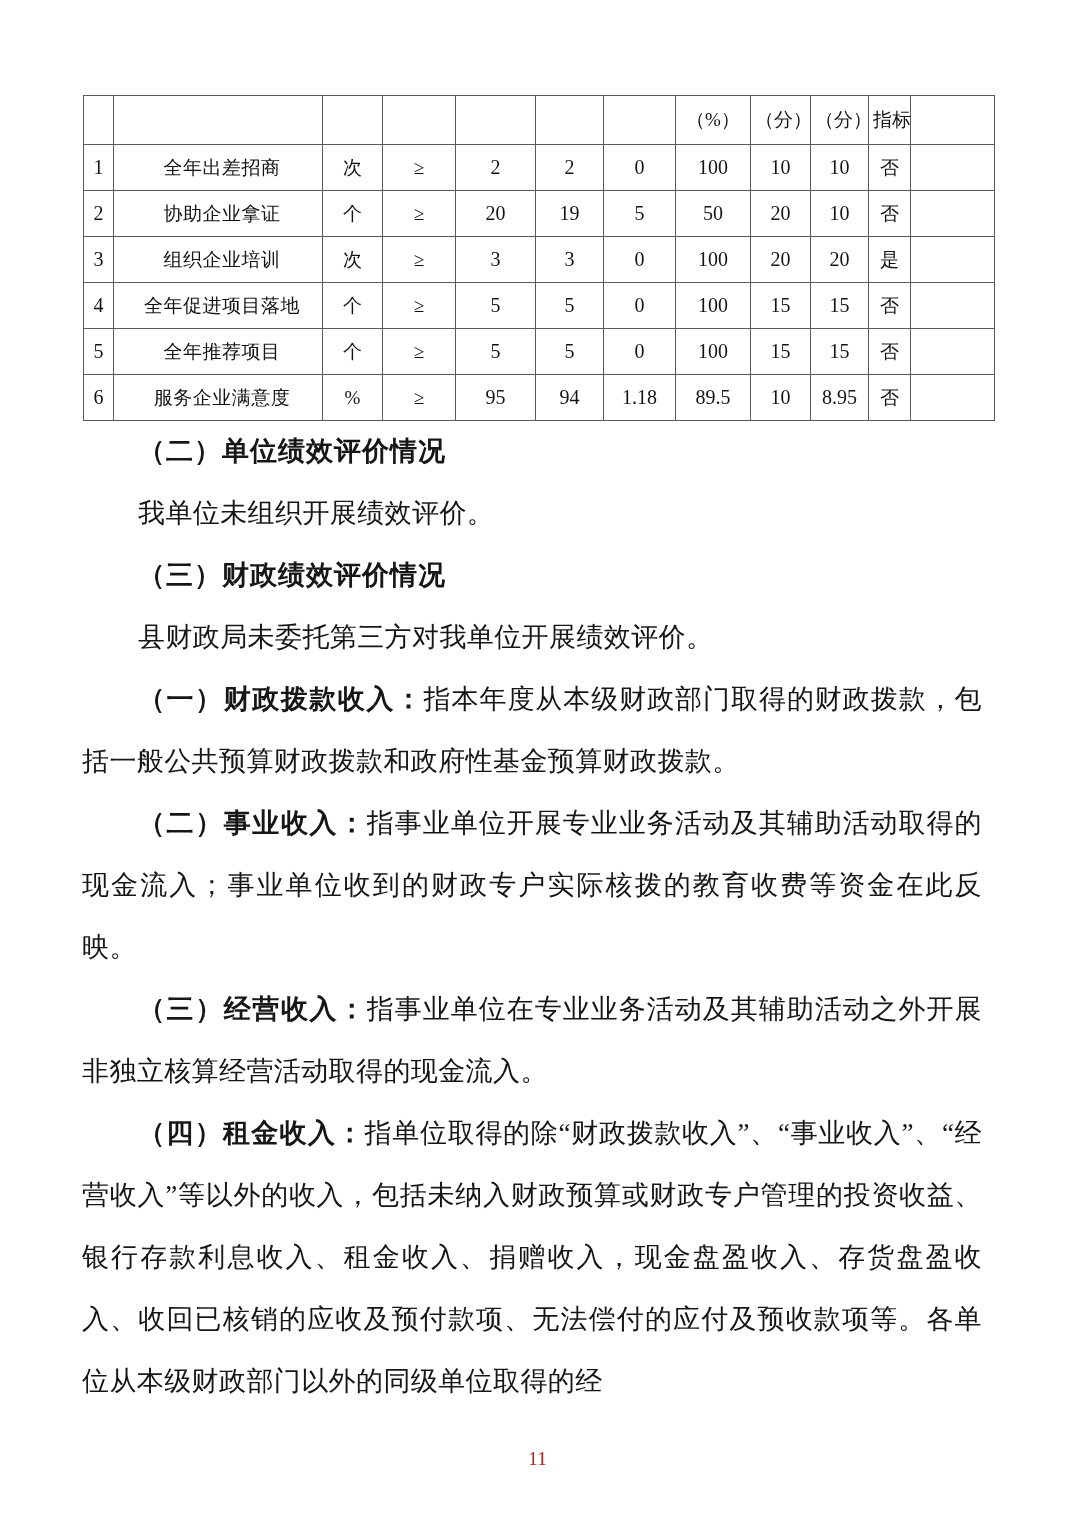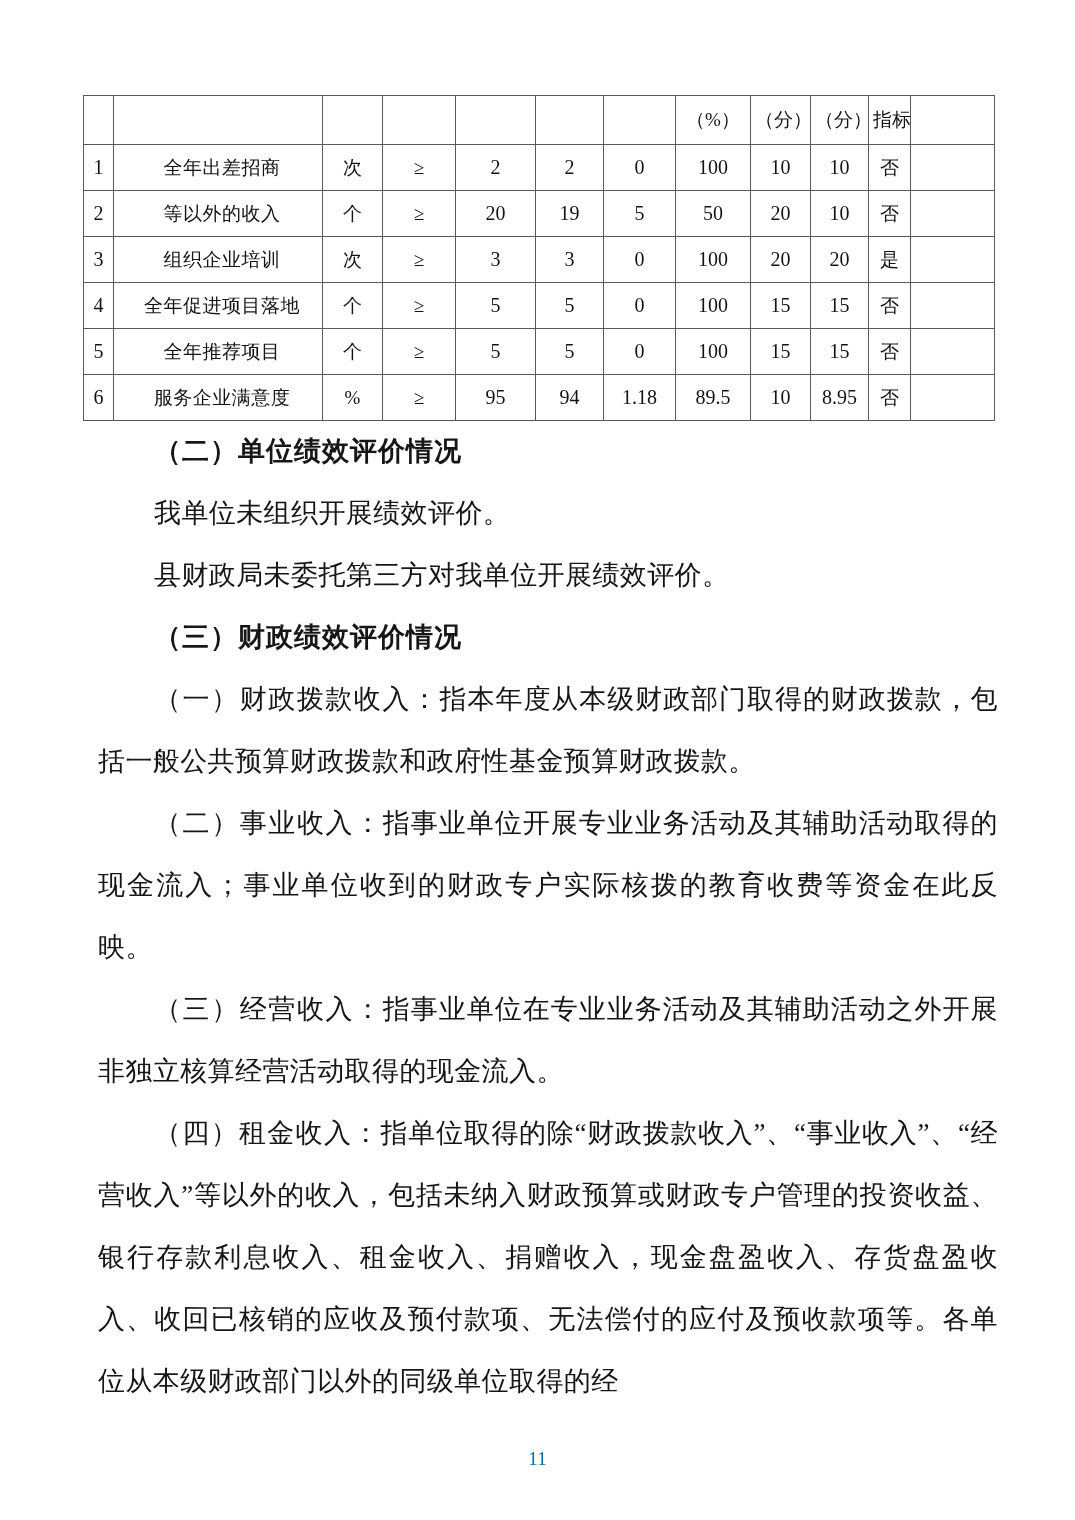--- a/index.html
+++ b/index.html
@@ -73,21 +73,21 @@
   col.c-dev   { width: 72px;  }
   col.c-pct   { width: 75px;  }
   col.c-w     { width: 60px;  }
   col.c-score { width: 58px;  }
   col.c-flag  { width: 42px;  }
   col.c-note  { width: 84px;  }
 
   
   .content {
     position: absolute;
-    left: 98px;
+    left: 82px;
     top: 420px;
     width: 900px;
   }
   p.para {
     margin: 0 0 0 0;
     font-size: 27px;
     line-height: 62px;
     letter-spacing: 0.4px;
     text-align: justify;
     text-justify: inter-ideograph;
@@ -95,36 +95,36 @@
     color: #161616;
   }
   p.indent {
     text-indent: 56px;
   }
   p.heading {
     font-weight: bold;
     letter-spacing: 1px;
   }
   span.bold-lead {
-    font-weight: normal;
+    font-weight: bold;
     letter-spacing: 1px;
   }
 
   
   .footer {
     position: absolute;
     left: 0;
     top: 1448px;
     width: 1075px;
     text-align: center;
   }
   .page-num {
     font-size: 19px;
     font-family: "Liberation Serif", "DejaVu Serif", serif;
-    color: #0369a1;
+    color: #b91c1c;
   }
 </style>
 </head>
 <body>
 
 <div class="page">
 
   <div class="table-wrap">
     <table class="perf">
       <colgroup>
@@ -167,21 +167,21 @@
           <td class="num">0</td>
           <td class="num">100</td>
           <td class="num">10</td>
           <td class="num">10</td>
           <td>否</td>
           <td class="blank"></td>
         </tr>
 
         <tr>
           <td class="num">2</td>
-          <td class="name">等以外的收入</td>
+          <td class="name">协助企业拿证</td>
           <td>个</td>
           <td>≥</td>
           <td class="num">20</td>
           <td class="num">19</td>
           <td class="num">5</td>
           <td class="num">50</td>
           <td class="num">20</td>
           <td class="num">10</td>
           <td>否</td>
           <td class="blank"></td>
@@ -249,23 +249,23 @@
       </tbody>
     </table>
   </div>
 
   <div class="content">
 
     <p class="para indent heading">（二）单位绩效评价情况</p>
 
     <p class="para indent">我单位未组织开展绩效评价。</p>
 
+    <p class="para indent heading">（三）财政绩效评价情况</p>
+
     <p class="para indent">县财政局未委托第三方对我单位开展绩效评价。</p>
-
-    <p class="para indent heading">（三）财政绩效评价情况</p>
 
 
     <p class="para indent"><span class="bold-lead">（一）财政拨款收入：</span><span>指本年度从本级财政部门取得的财政拨款，包括一般公共预算财政拨款和政府性基金预算财政拨款。</span></p>
 
     <p class="para indent"><span class="bold-lead">（二）事业收入：</span><span>指事业单位开展专业业务活动及其辅助活动取得的现金流入；事业单位收到的财政专户实际核拨的教育收费等资金在此反映。</span></p>
 
     <p class="para indent"><span class="bold-lead">（三）经营收入：</span><span>指事业单位在专业业务活动及其辅助活动之外开展非独立核算经营活动取得的现金流入。</span></p>
 
     <p class="para indent"><span class="bold-lead">（四）租金收入：</span><span>指单位取得的除“财政拨款收入”、“事业收入”、“经营收入”等以外的收入，包括未纳入财政预算或财政专户管理的投资收益、银行存款利息收入、租金收入、捐赠收入，现金盘盈收入、存货盘盈收入、收回已核销的应收及预付款项、无法偿付的应付及预收款项等。各单位从本级财政部门以外的同级单位取得的经</span></p>
 

